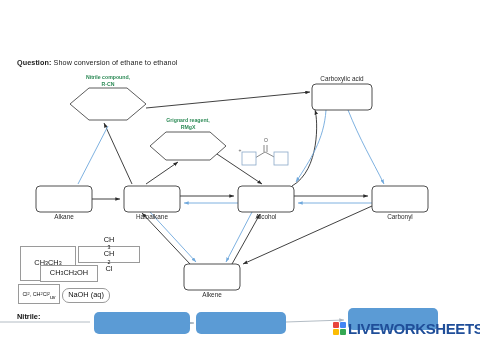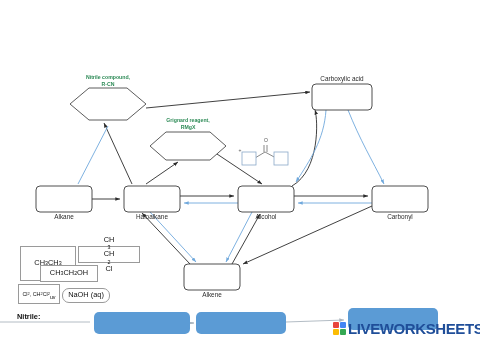--- a/index.html
+++ b/index.html
@@ -131,20 +131,23 @@
     font-weight: bold;
     color: #1f4e99;
     letter-spacing: -0.4px;
   }
 </style>
 </head>
 <body>
 
 <div id="sheet">
 
+  <div id="question-line">
+    <span class="q-label">Question:</span><span class="q-text"> Show conversion of ethane to ethanol</span>
+  </div>
 
   <svg id="diagram" viewBox="0 0 480 339">
     <defs>
       <marker id="ah-black" markerWidth="6" markerHeight="6" refX="5.2" refY="2" orient="auto">
         <path d="M0,0 L5.2,2 L0,4 z" fill="#2b2b2b"></path>
       </marker>
       <marker id="ah-blue" markerWidth="6" markerHeight="6" refX="5.2" refY="2" orient="auto">
         <path d="M0,0 L5.2,2 L0,4 z" fill="#6fa8dc"></path>
       </marker>
     </defs>

